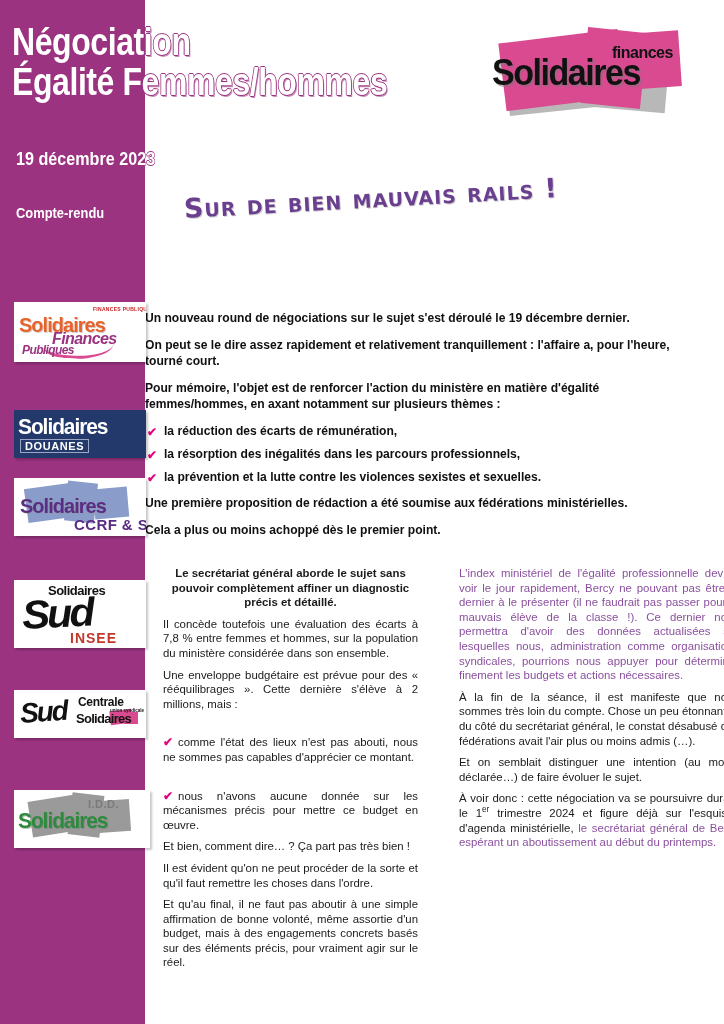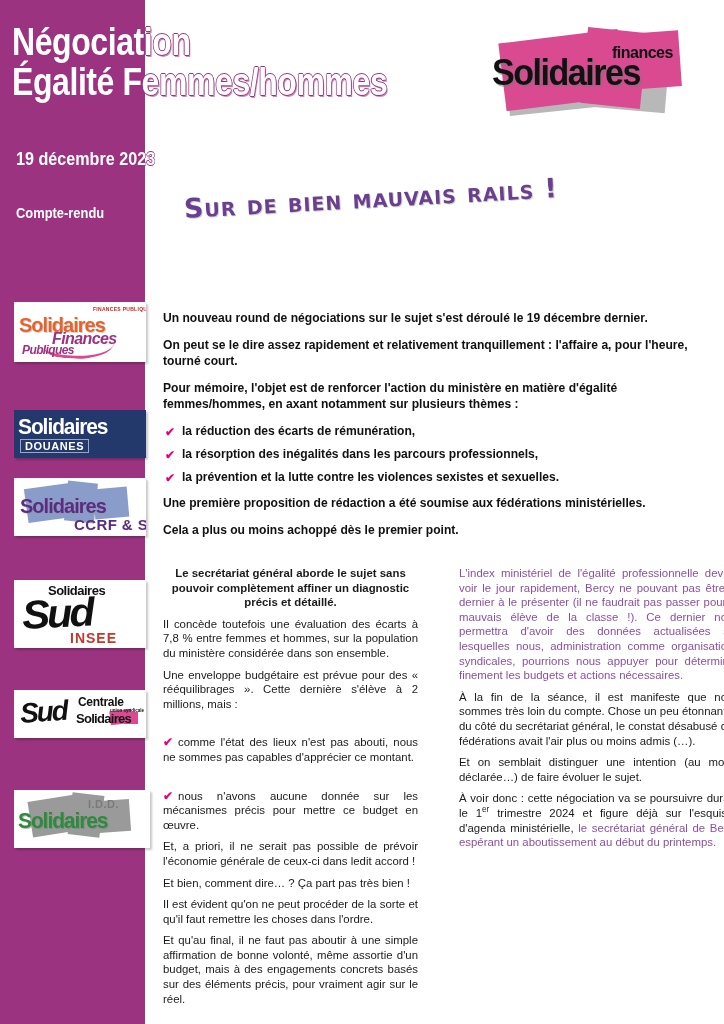--- a/index.html
+++ b/index.html
@@ -146,21 +146,21 @@
     color: #6b3f8f;
     letter-spacing: 1px;
     white-space: nowrap;
     font-variant: small-caps;
     text-shadow: 1px 1px 0 rgba(160,160,160,0.5);
   }
 
   
   .intro {
     position: absolute;
-    left: 163px;
+    left: 145px;
     top: 310px;
     width: 542px;
     color: #111111;
   }
   .intro p {
     margin: 0 0 11px 0;
     font-family: "Liberation Sans", sans-serif;
     font-weight: bold;
     font-size: 12.1px;
     line-height: 16px;
@@ -381,21 +381,20 @@
     <div class="col col-left">
       <p class="lead">Le secrétariat général aborde le sujet sans pouvoir complètement affiner un diagnostic précis et détaillé.</p>
       <p>Il concède toutefois une évaluation des écarts à 7,8 % entre femmes et hommes, sur la population du ministère considérée dans son ensemble.</p>
       <p>Une enveloppe budgétaire est prévue pour des « rééquilibrages ». Cette dernière s'élève à 2 millions, mais :</p>
       <p class="bullet">
         <span class="check">✔</span><span>comme l'état des lieux n'est pas abouti, nous ne sommes pas capables d'apprécier ce montant.</span>
       </p>
       <p class="bullet">
         <span class="check">✔</span><span>nous n'avons aucune donnée sur les mécanismes précis pour mettre ce budget en œuvre.</span>
       </p>
-      <p>Et, a priori, il ne serait pas possible de prévoir l'économie générale de ceux-ci dans ledit accord !</p>
       <p>Et bien, comment dire… ? Ça part pas très bien !</p>
       <p>Il est évident qu'on ne peut procéder de la sorte et qu'il faut remettre les choses dans l'ordre.</p>
       <p>Et qu'au final, il ne faut pas aboutir à une simple affirmation de bonne volonté, même assortie d'un budget, mais à des engagements concrets basés sur des éléments précis, pour vraiment agir sur le réel.</p>
     </div>
 
     <div class="col col-right">
       <p class="purple-text">L'index ministériel de l'égalité professionnelle devrait voir le jour rapidement, Bercy ne pouvant pas être le dernier à le présenter (il ne faudrait pas passer pour le mauvais élève de la classe !). Ce dernier nous permettra d'avoir des données actualisées sur lesquelles nous, administration comme organisations syndicales, pourrions nous appuyer pour déterminer finement les budgets et actions nécessaires.</p>
       <p>À la fin de la séance, il est manifeste que nous sommes très loin du compte. Chose un peu étonnante : du côté du secrétariat général, le constat désabusé des fédérations avait l'air plus ou moins admis (…).</p>
       <p>Et on semblait distinguer une intention (au moins déclarée…) de faire évoluer le sujet.</p>
       <p><span>À voir donc : cette négociation va se poursuivre durant le 1</span><sup>er</sup><span> trimestre 2024 et figure déjà sur l'esquisse d'agenda ministérielle, </span><span class="purple-text">le secrétariat général de Bercy espérant un aboutissement au début du printemps.</span></p>

